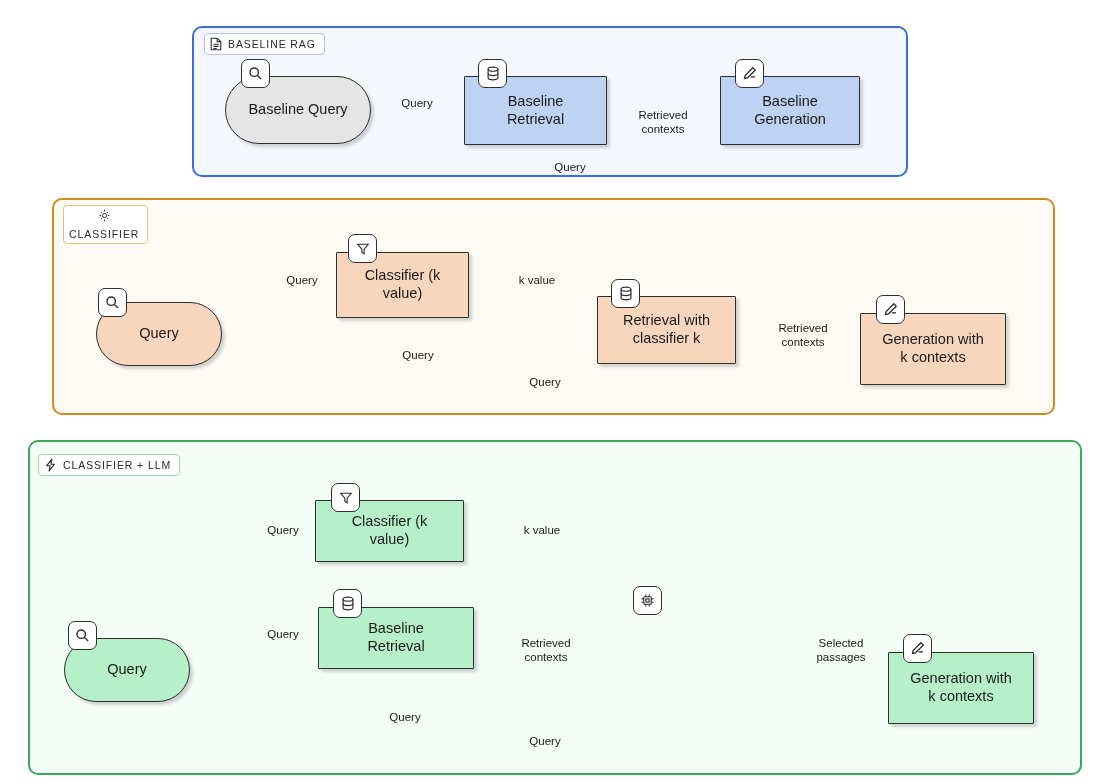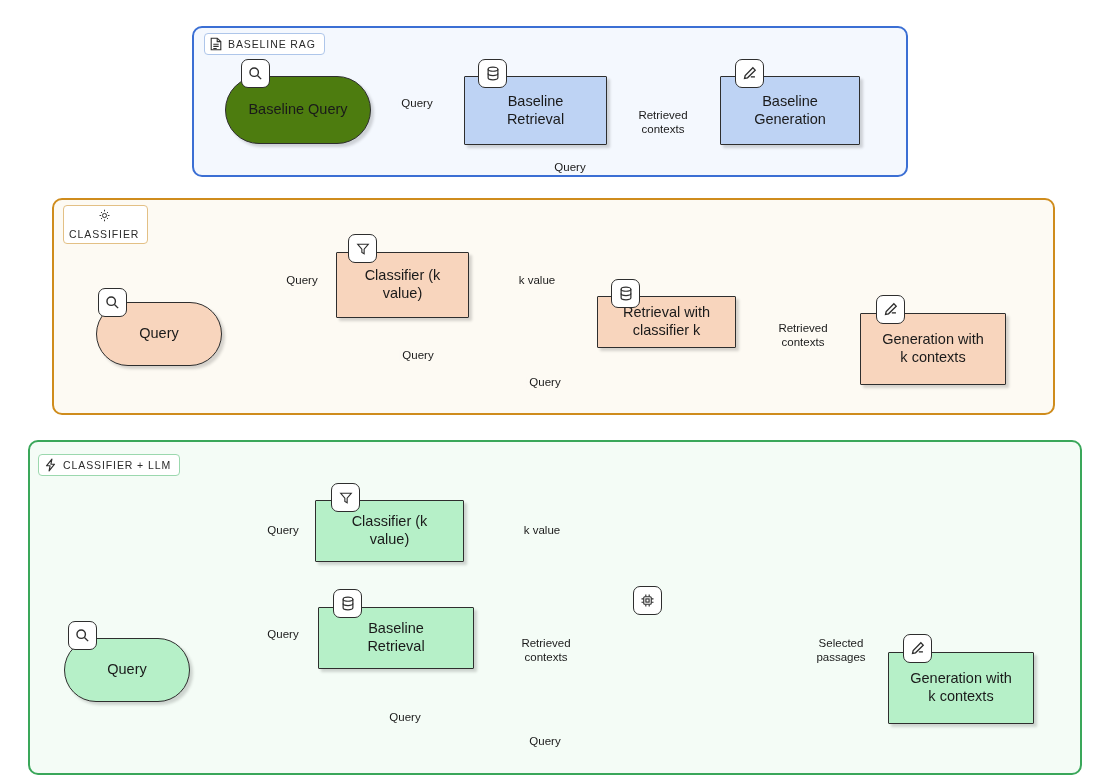--- a/index.html
+++ b/index.html
@@ -46,21 +46,21 @@
     text-align:center;
     font-size:14.5px;
     line-height:1.22;
     color:#1a1a1a;
     box-shadow:3px 3px 3px rgba(0,0,0,0.16);
     padding:4px 8px;
   }
   .node.rect{border-radius:1px;text-align:center;}
   .node.pill{border-radius:46px;}
 
-  .node.bq{background:#4d7c0f;}
+  .node.bq{background:#e5e5e5;}
   .node.bblue{background:#bed3f4;}
   .node.orangefill{background:#f8d5bd;}
   .node.greenfill{background:#b6f0c8;}
 
   
   .badge{
     position:absolute;
     width:27px;height:27px;
     background:#ffffff;
     border:1.6px solid #2e2e2e;
@@ -219,21 +219,21 @@
     <span>value)</span>
   </div>
   <div class="badge" style="left:348px;top:234px;">
     <span>
       <svg width="14" height="14" viewBox="0 0 16 16" fill="none" stroke="#2e2e2e" stroke-width="1.3">
         <path d="M2 2.6h12L9.3 8.1v5.3L6.7 11.9V8.1z"></path>
       </svg>
     </span>
   </div>
 
-  <div class="node rect orangefill" style="left:597px;top:296px;width:139px;height:52px;flex-direction:column;">
+  <div class="node rect orangefill" style="left:597px;top:296px;width:139px;height:68px;flex-direction:column;">
     <span>Retrieval with</span>
     <span>classifier k</span>
   </div>
   <div class="badge" style="left:611px;top:279px;">
     <span>
       <svg width="14" height="15" viewBox="0 0 14 16" fill="none" stroke="#2e2e2e" stroke-width="1.3">
         <ellipse cx="7" cy="3.4" rx="5.2" ry="2.2"></ellipse>
         <path d="M1.8 3.4v9.2c0 1.2 2.3 2.2 5.2 2.2s5.2-1 5.2-2.2V3.4"></path>
         <path d="M1.8 8c0 1.2 2.3 2.2 5.2 2.2S12.2 9.2 12.2 8"></path>
       </svg>

